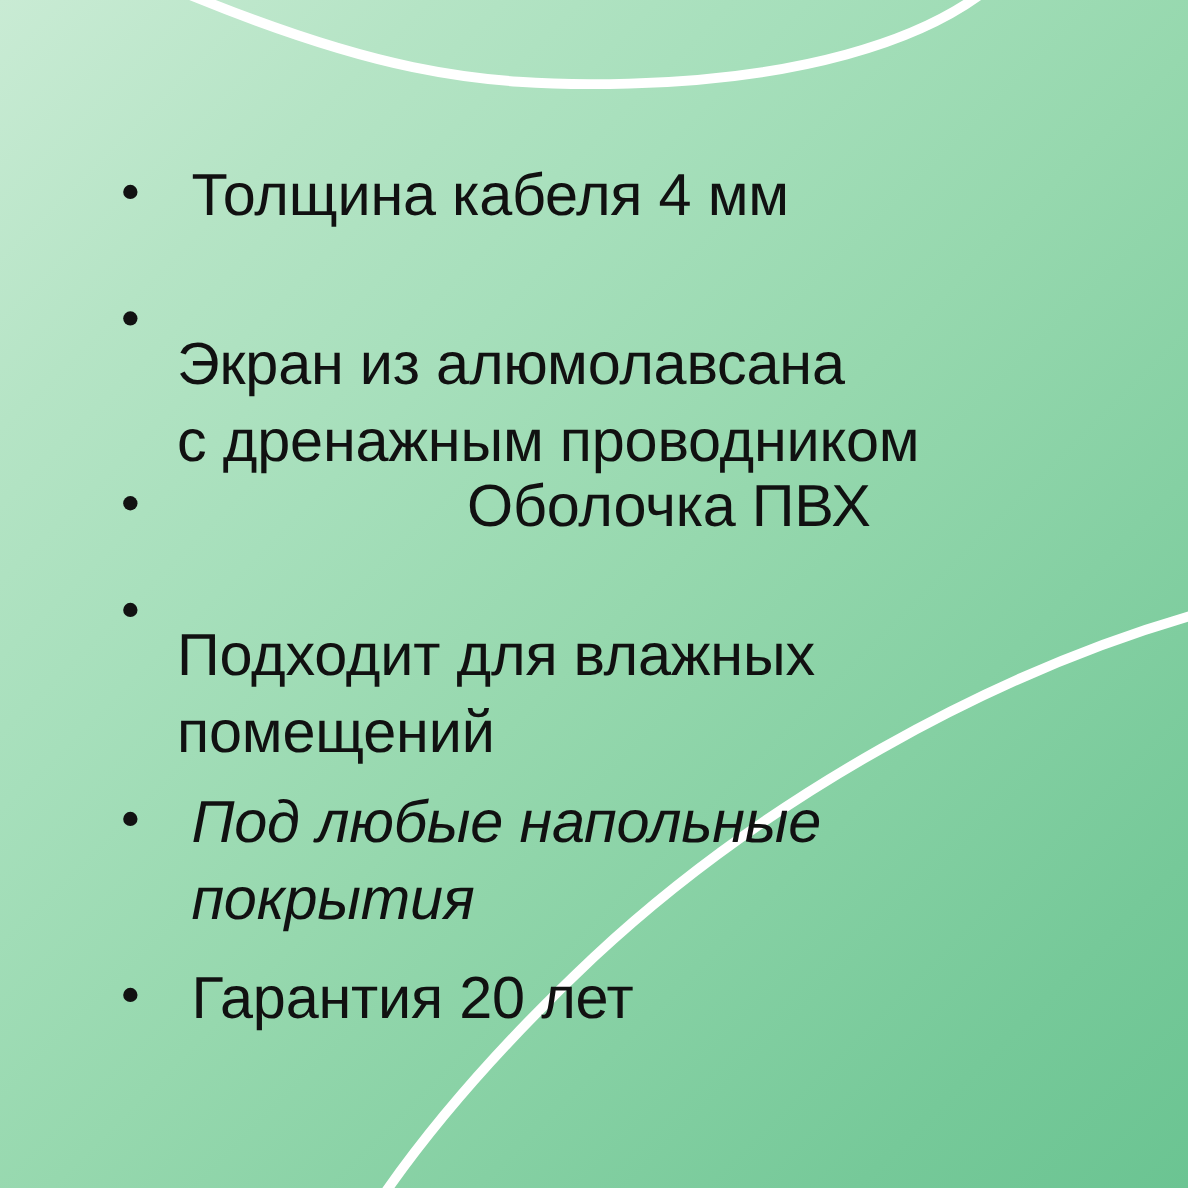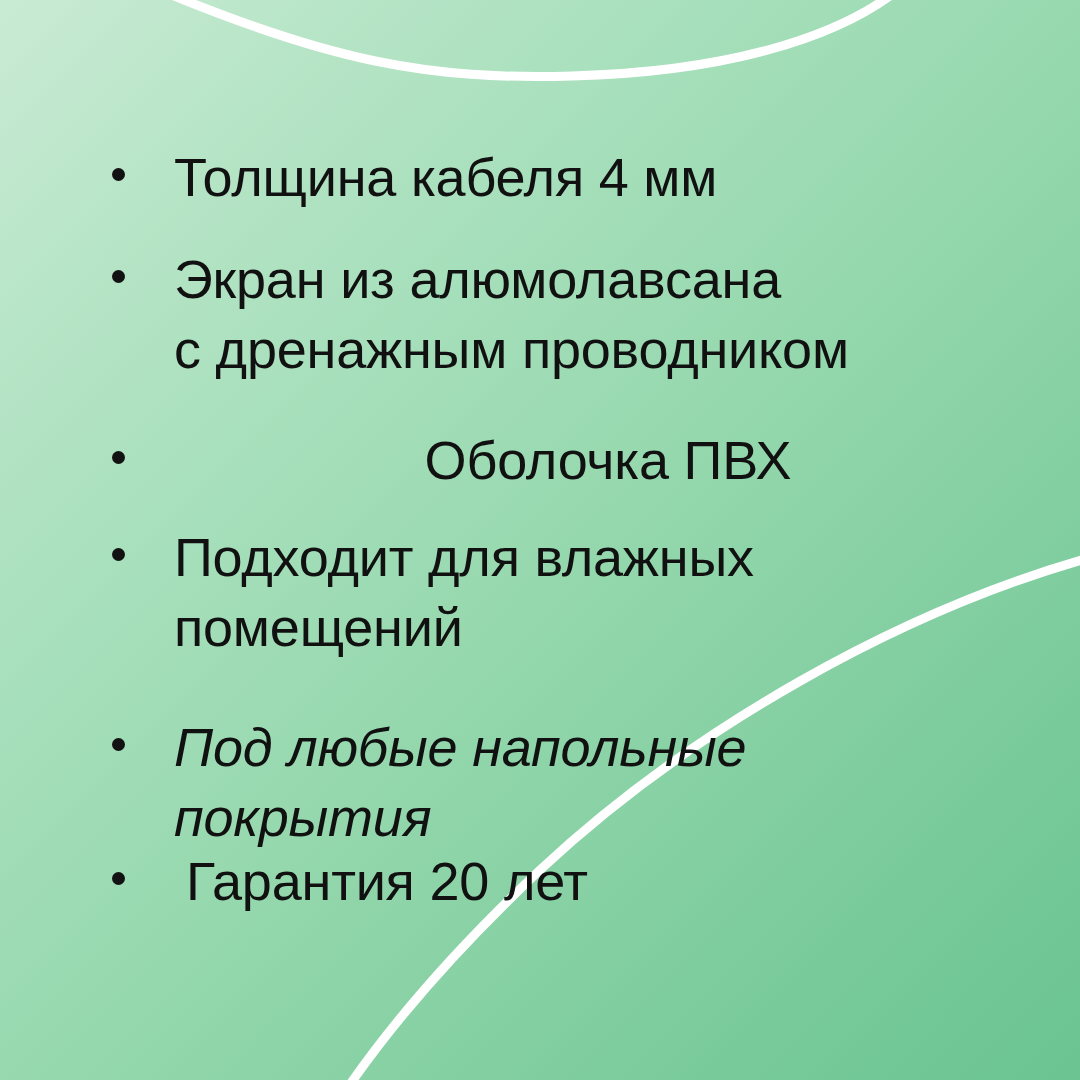--- a/index.html
+++ b/index.html
@@ -76,25 +76,25 @@
     color: #111111;
     font-size: 54px;
     line-height: 70px;
     letter-spacing: -0.2px;
     font-weight: 400;
     white-space: pre-line;
   }
 
   
   .item-0 { top: 142px; }
-  .item-1 { top: 244px; }
+  .item-1 { top: 257px; flex-direction: column; }
   .item-2 { top: 425px; text-align: center; }
-  .item-3 { top: 522px; }
+  .item-3 { top: 522px; flex-direction: column; }
   .item-4 { top: 712px; font-style: italic; }
-  .item-5 { top: 846px; gap: 12px; }
+  .item-5 { top: 872px; }
 </style>
 </head>
 <body>
 
 <div id="slide">
 
   <svg id="decor" viewBox="0 0 1080 1080" preserveAspectRatio="none" aria-hidden="true">
 
     <path d="M 150 -14 C 330 62, 430 80, 572 76 C 720 72, 840 40, 905 -16" fill="none" stroke="#ffffff" stroke-width="9" stroke-linecap="round"></path>
 

